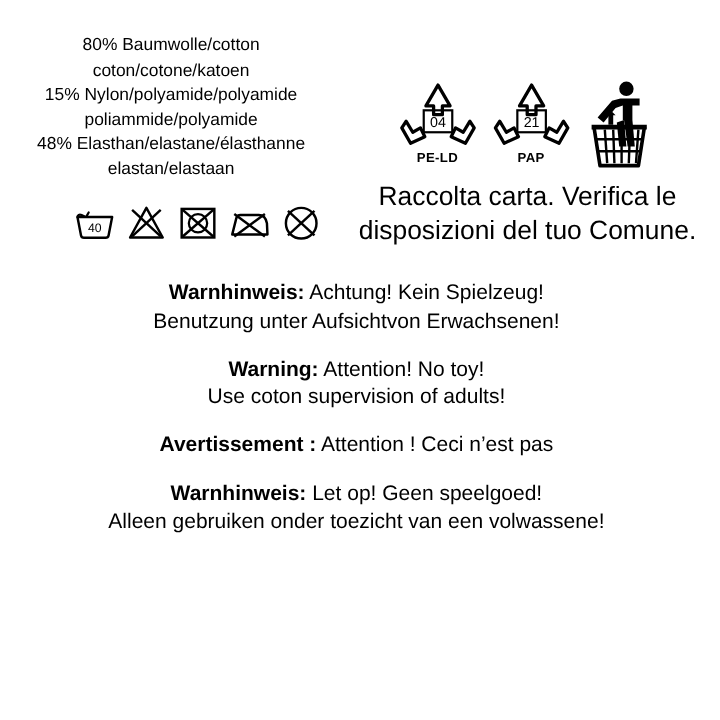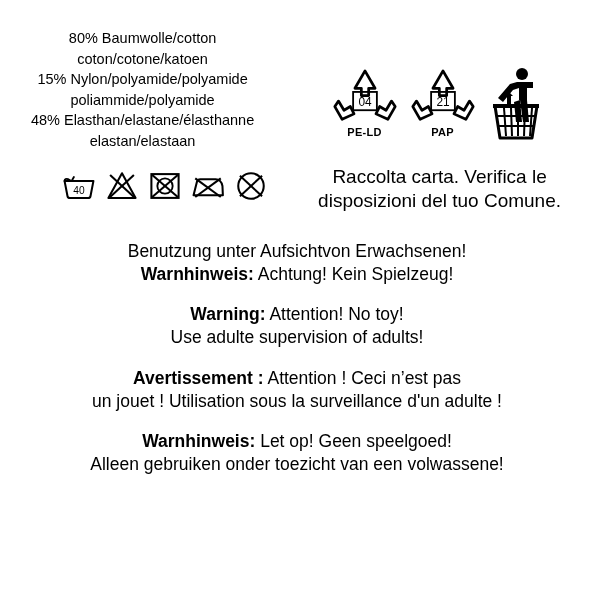--- a/index.html
+++ b/index.html
@@ -80,23 +80,23 @@
     font-size: 11px;
     font-weight: bold;
     letter-spacing: 0.3px;
     margin-top: 1px;
   }
   .bin-item svg {
     display: block;
   }
 
   .recycle-text {
-    font-size: 19px;
+    font-size: 22px;
     line-height: 1.28;
-    margin-top: 25px;
+    margin-top: 10px;
     padding: 0 4px;
   }
 
   
   .warnings {
     margin-top: 26px;
     text-align: center;
   }
   .warn-block {
     margin-bottom: 17px;
@@ -222,38 +222,37 @@
       </div>
 
       <div class="recycle-text">Raccolta carta. Verifica le disposizioni del tuo Comune.</div>
     </div>
 
   </div>
 
   <div class="warnings">
 
     <div class="warn-block">
+      <div class="warn-line">
+        <span class="warn-label">Warnhinweis:</span><span> Achtung! Kein Spielzeug!</span>
+      </div>
       <div class="warn-line">Benutzung unter Aufsichtvon Erwachsenen!</div>
-      <div class="warn-line">
-        <span class="warn-label">Warnhinweis:</span><span> Achtung! Kein Spielzeug!</span>
-      </div>
     </div>
 
     <div class="warn-block">
       <div class="warn-line">
         <span class="warn-label">Warning:</span><span> Attention! No toy!</span>
       </div>
-      <div class="warn-line">Use adulte supervision of adults!</div>
+      <div class="warn-line">Use coton supervision of adults!</div>
     </div>
 
     <div class="warn-block">
       <div class="warn-line">
         <span class="warn-label">Avertissement :</span><span> Attention ! Ceci n’est pas</span>
       </div>
-      <div class="warn-line">un jouet ! Utilisation sous la surveillance d'un adulte !</div>
     </div>
 
 
     <div class="warn-block">
       <div class="warn-line">
         <span class="warn-label">Warnhinweis:</span><span> Let op! Geen speelgoed!</span>
       </div>
       <div class="warn-line">Alleen gebruiken onder toezicht van een volwassene!</div>
     </div>
 

